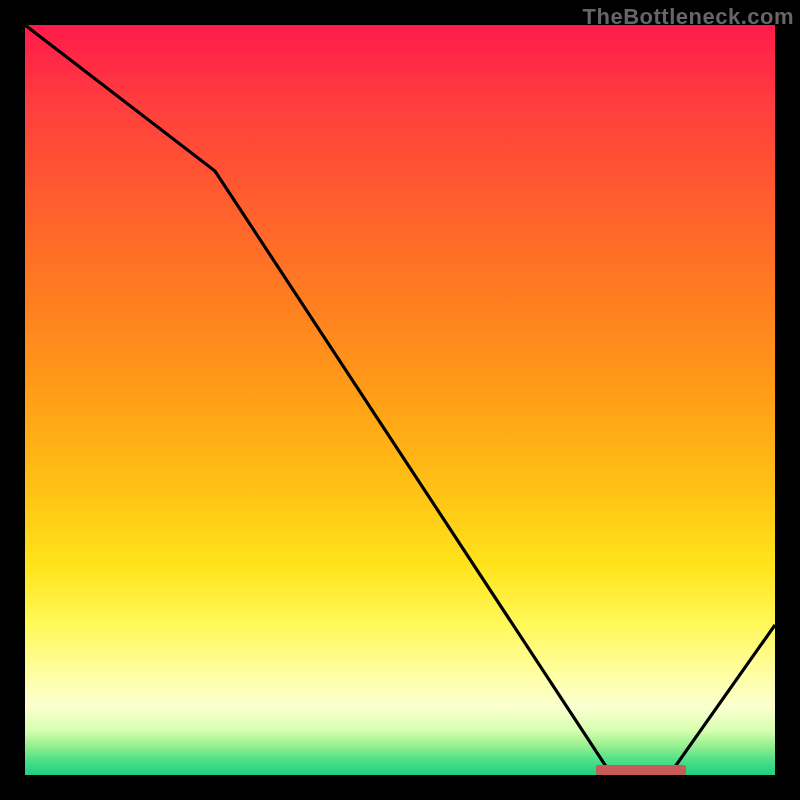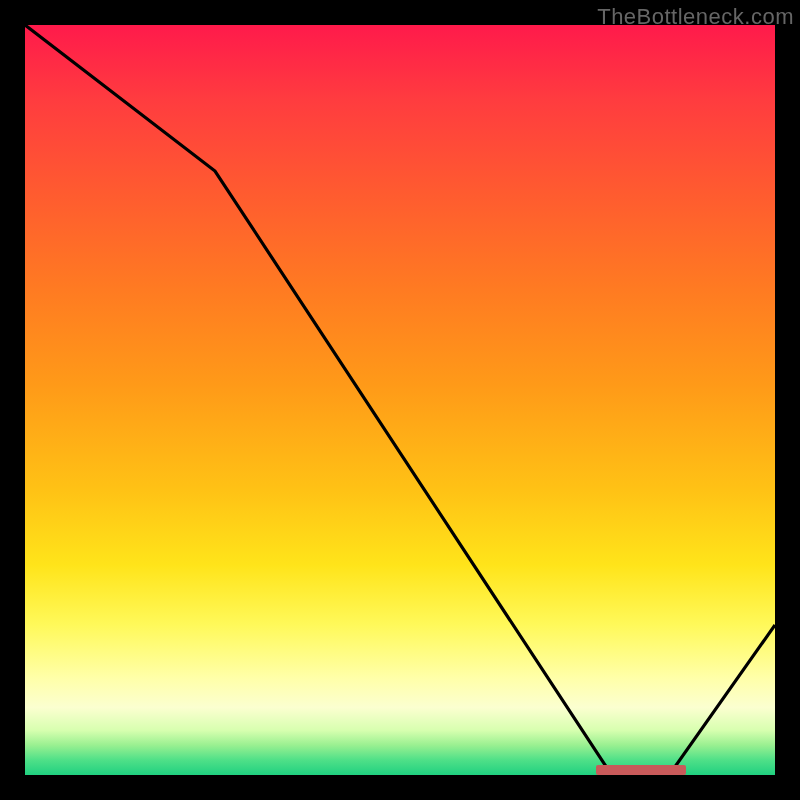--- a/index.html
+++ b/index.html
@@ -16,21 +16,21 @@
     height: 800px;
     background: #000;
     position: relative;
   }
   .watermark {
     position: absolute;
     top: 4px;
     right: 6px;
     color: #666;
     font-size: 22px;
-    font-weight: 400;
+    font-weight: 700;
     letter-spacing: 0.5px;
     z-index: 10;
   }
   .plot {
     position: absolute;
     left: 25px;
     top: 25px;
     width: 750px;
     height: 750px;
   }

